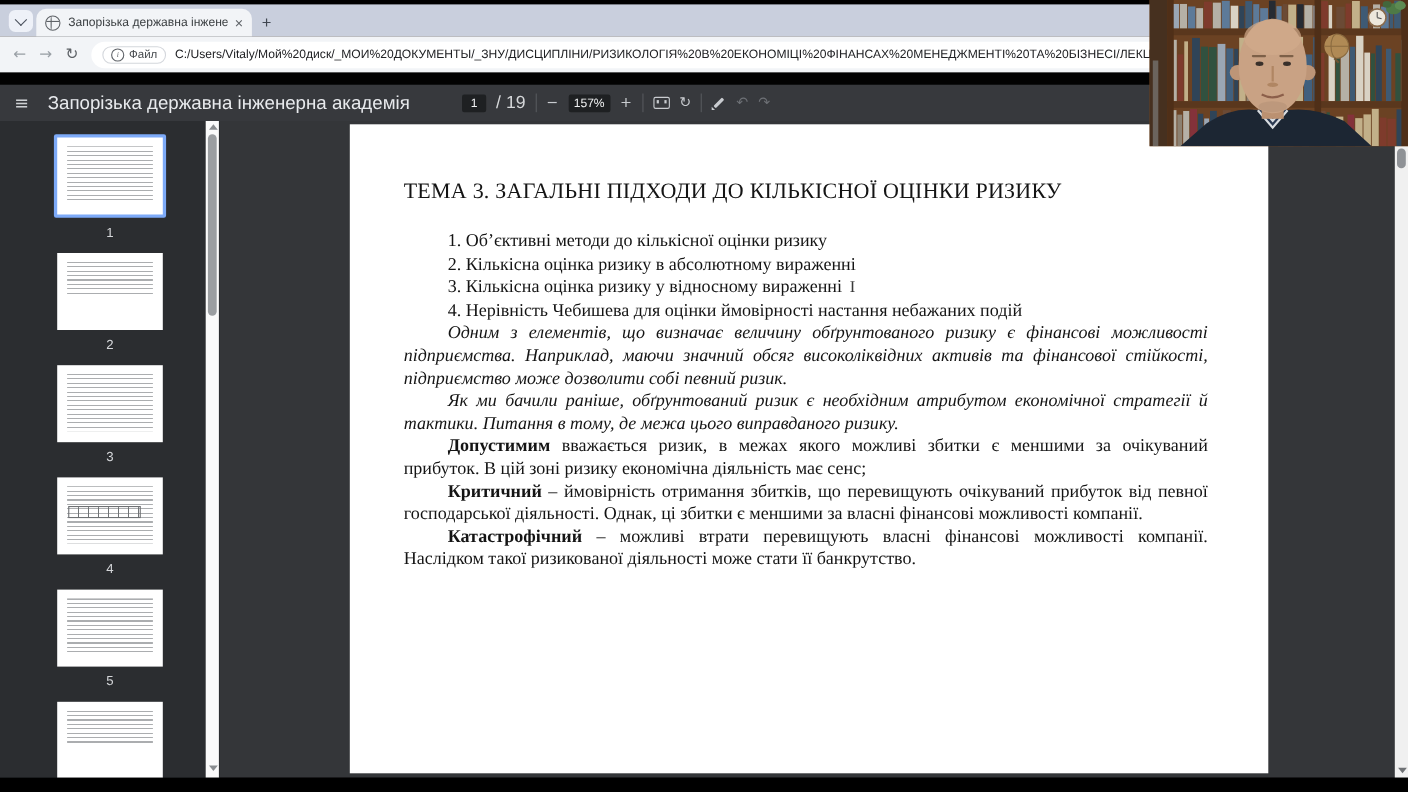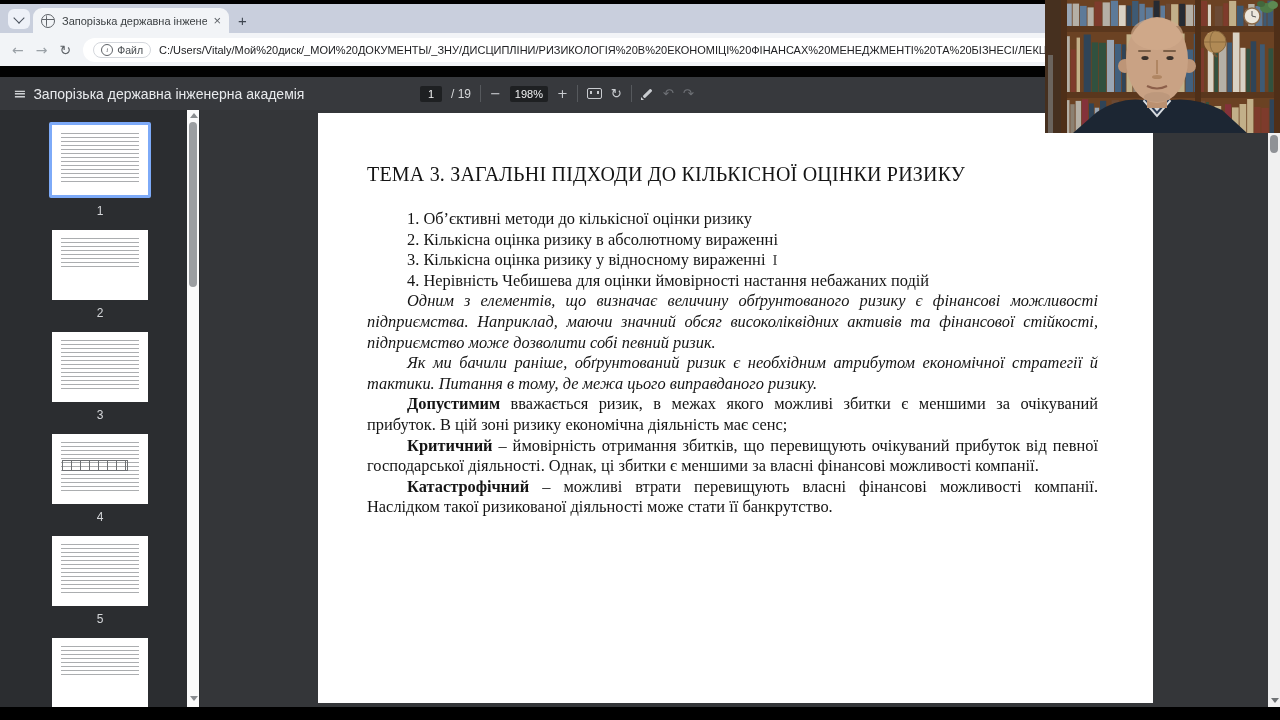--- a/index.html
+++ b/index.html
@@ -31,25 +31,25 @@
     padding:1px 7px;font-size:10.5px;color:#474b4f;background:#fff;flex:0 0 auto;}
   #file-chip .info{width:10px;height:10px;border:1px solid #5f6368;border-radius:50%;font-size:7px;
     display:flex;align-items:center;justify-content:center;color:#5f6368;font-style:italic;font-family:"Liberation Serif",serif;}
   #url-text{font-size:11px;color:#202124;margin-left:8px;white-space:nowrap;overflow:hidden;}
 
   #gap-black{left:0;top:66px;width:1280px;height:11px;background:#020202;}
 
   
   #pdfbar{left:0;top:77px;width:1280px;height:33px;background:#37393d;display:flex;align-items:center;color:#e8eaed;}
   #menu-btn{font-size:16px;color:#cdd0d3;margin-left:13px;font-family:"DejaVu Sans",sans-serif;}
-  #pdf-title{font-size:14px;color:#e8eaed;margin-left:7px;white-space:nowrap;}
+  #pdf-title{font-size:17px;color:#e8eaed;margin-left:17px;white-space:nowrap;}
   #pdf-controls{position:absolute;left:420px;top:77px;height:33px;display:flex;align-items:center;gap:9px;}
   .darkbox{background:#1e2022;color:#f1f2f3;font-size:11px;text-align:center;border-radius:2px;}
   #page-num{width:22px;height:16px;line-height:16px;}
-  #page-total{font-size:12px;color:#d6d8da;}
+  #page-total{font-size:16px;color:#d6d8da;}
   .vsep{width:1px;height:17px;background:#56595d;}
   .tbtn{color:#c9ccd0;font-size:13px;font-family:"DejaVu Sans",sans-serif;line-height:1;}
   #zoom-box{width:38px;height:16px;line-height:16px;}
   .fit-icon{width:13px;height:9px;border:1.5px solid #c9ccd0;border-radius:2px;position:relative;}
   .fit-icon:before{content:'';position:absolute;left:2px;top:2px;width:2px;height:3px;background:#c9ccd0;}
   .fit-icon:after{content:'';position:absolute;right:2px;top:2px;width:2px;height:3px;background:#c9ccd0;}
   .pen-icon{width:13px;height:13px;position:relative;}
   .pen-icon:before{content:'';position:absolute;left:1px;top:5px;width:11px;height:3px;background:#c9ccd0;
     transform:rotate(-45deg);border-radius:1px;}
   .pen-icon:after{content:'';position:absolute;left:0px;top:10px;width:0;height:0;
@@ -133,21 +133,21 @@
 
   <div id="pdfbar" class="abs">
     <span id="menu-btn">≡</span>
     <span id="pdf-title">Запорізька державна інженерна академія</span>
   </div>
   <div id="pdf-controls">
     <span id="page-num" class="darkbox">1</span>
     <span id="page-total">/ 19</span>
     <span class="vsep"></span>
     <span class="tbtn">−</span>
-    <span id="zoom-box" class="darkbox">198%</span>
+    <span id="zoom-box" class="darkbox">157%</span>
     <span class="tbtn">+</span>
     <span class="vsep"></span>
     <span class="fit-icon"></span>
     <span class="tbtn">↻</span>
     <span class="vsep"></span>
     <span class="pen-icon"></span>
     <span class="tbtn dim">↶</span>
     <span class="tbtn dim">↷</span>
   </div>
 

